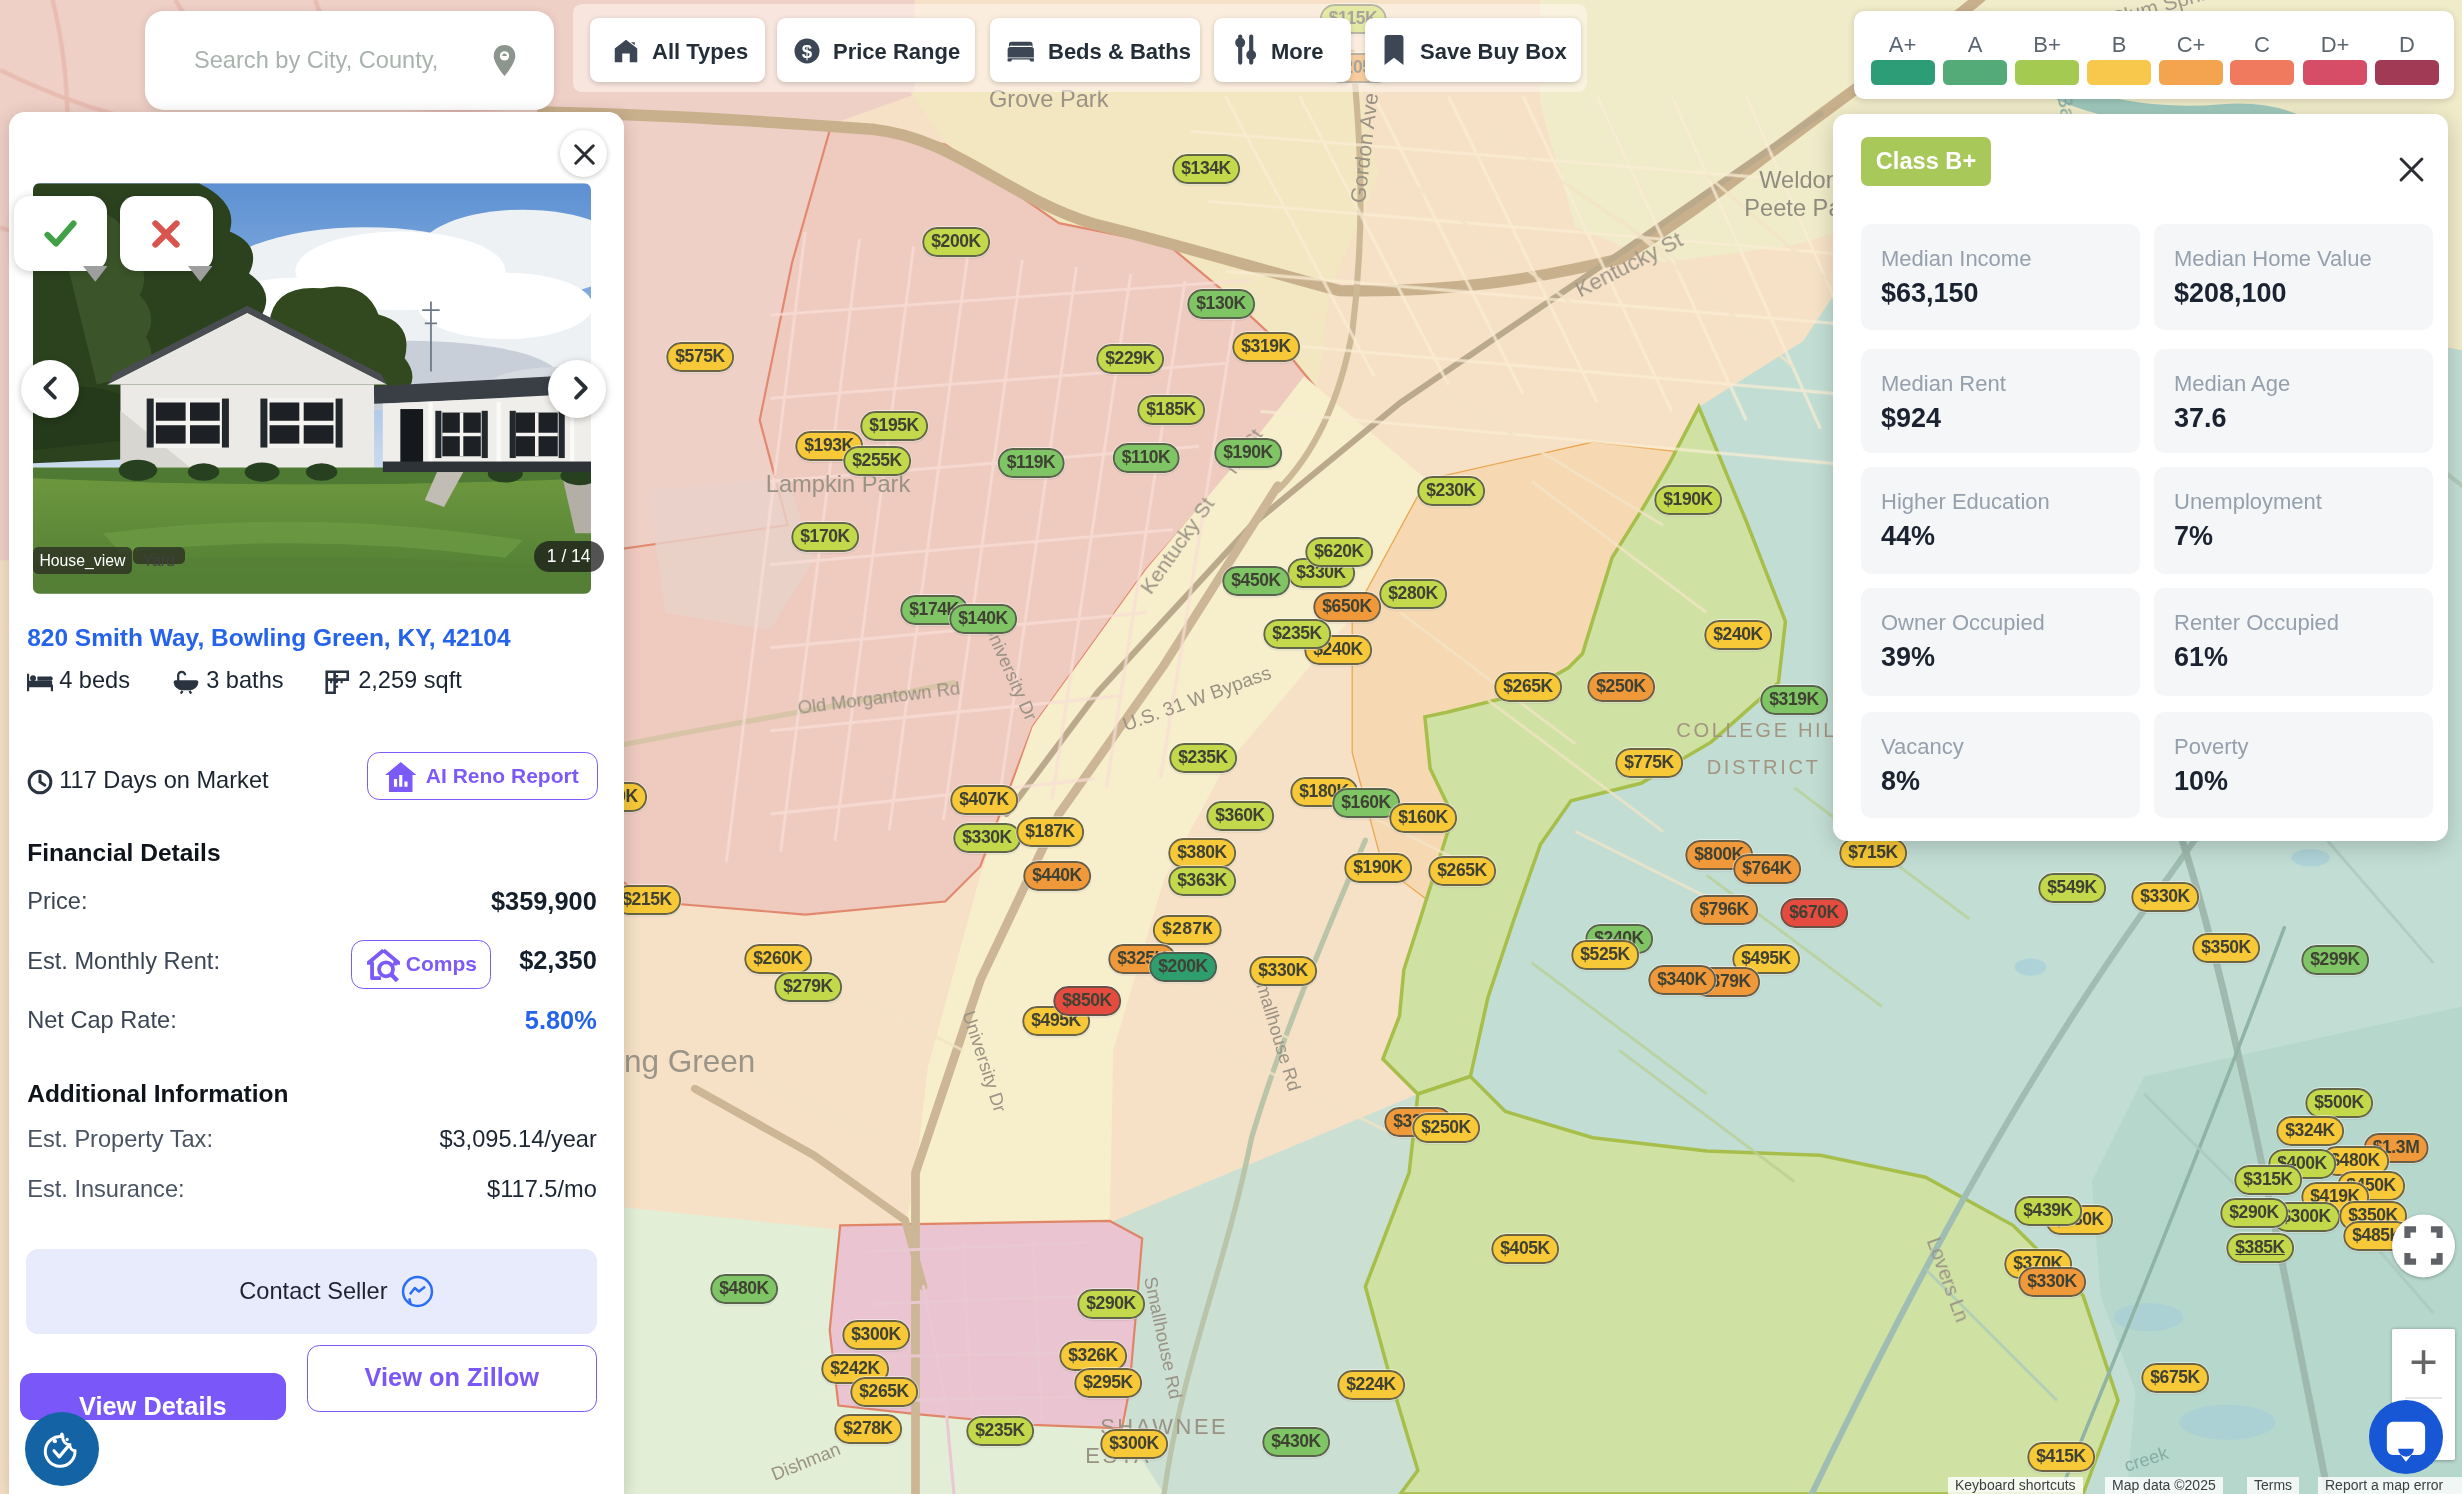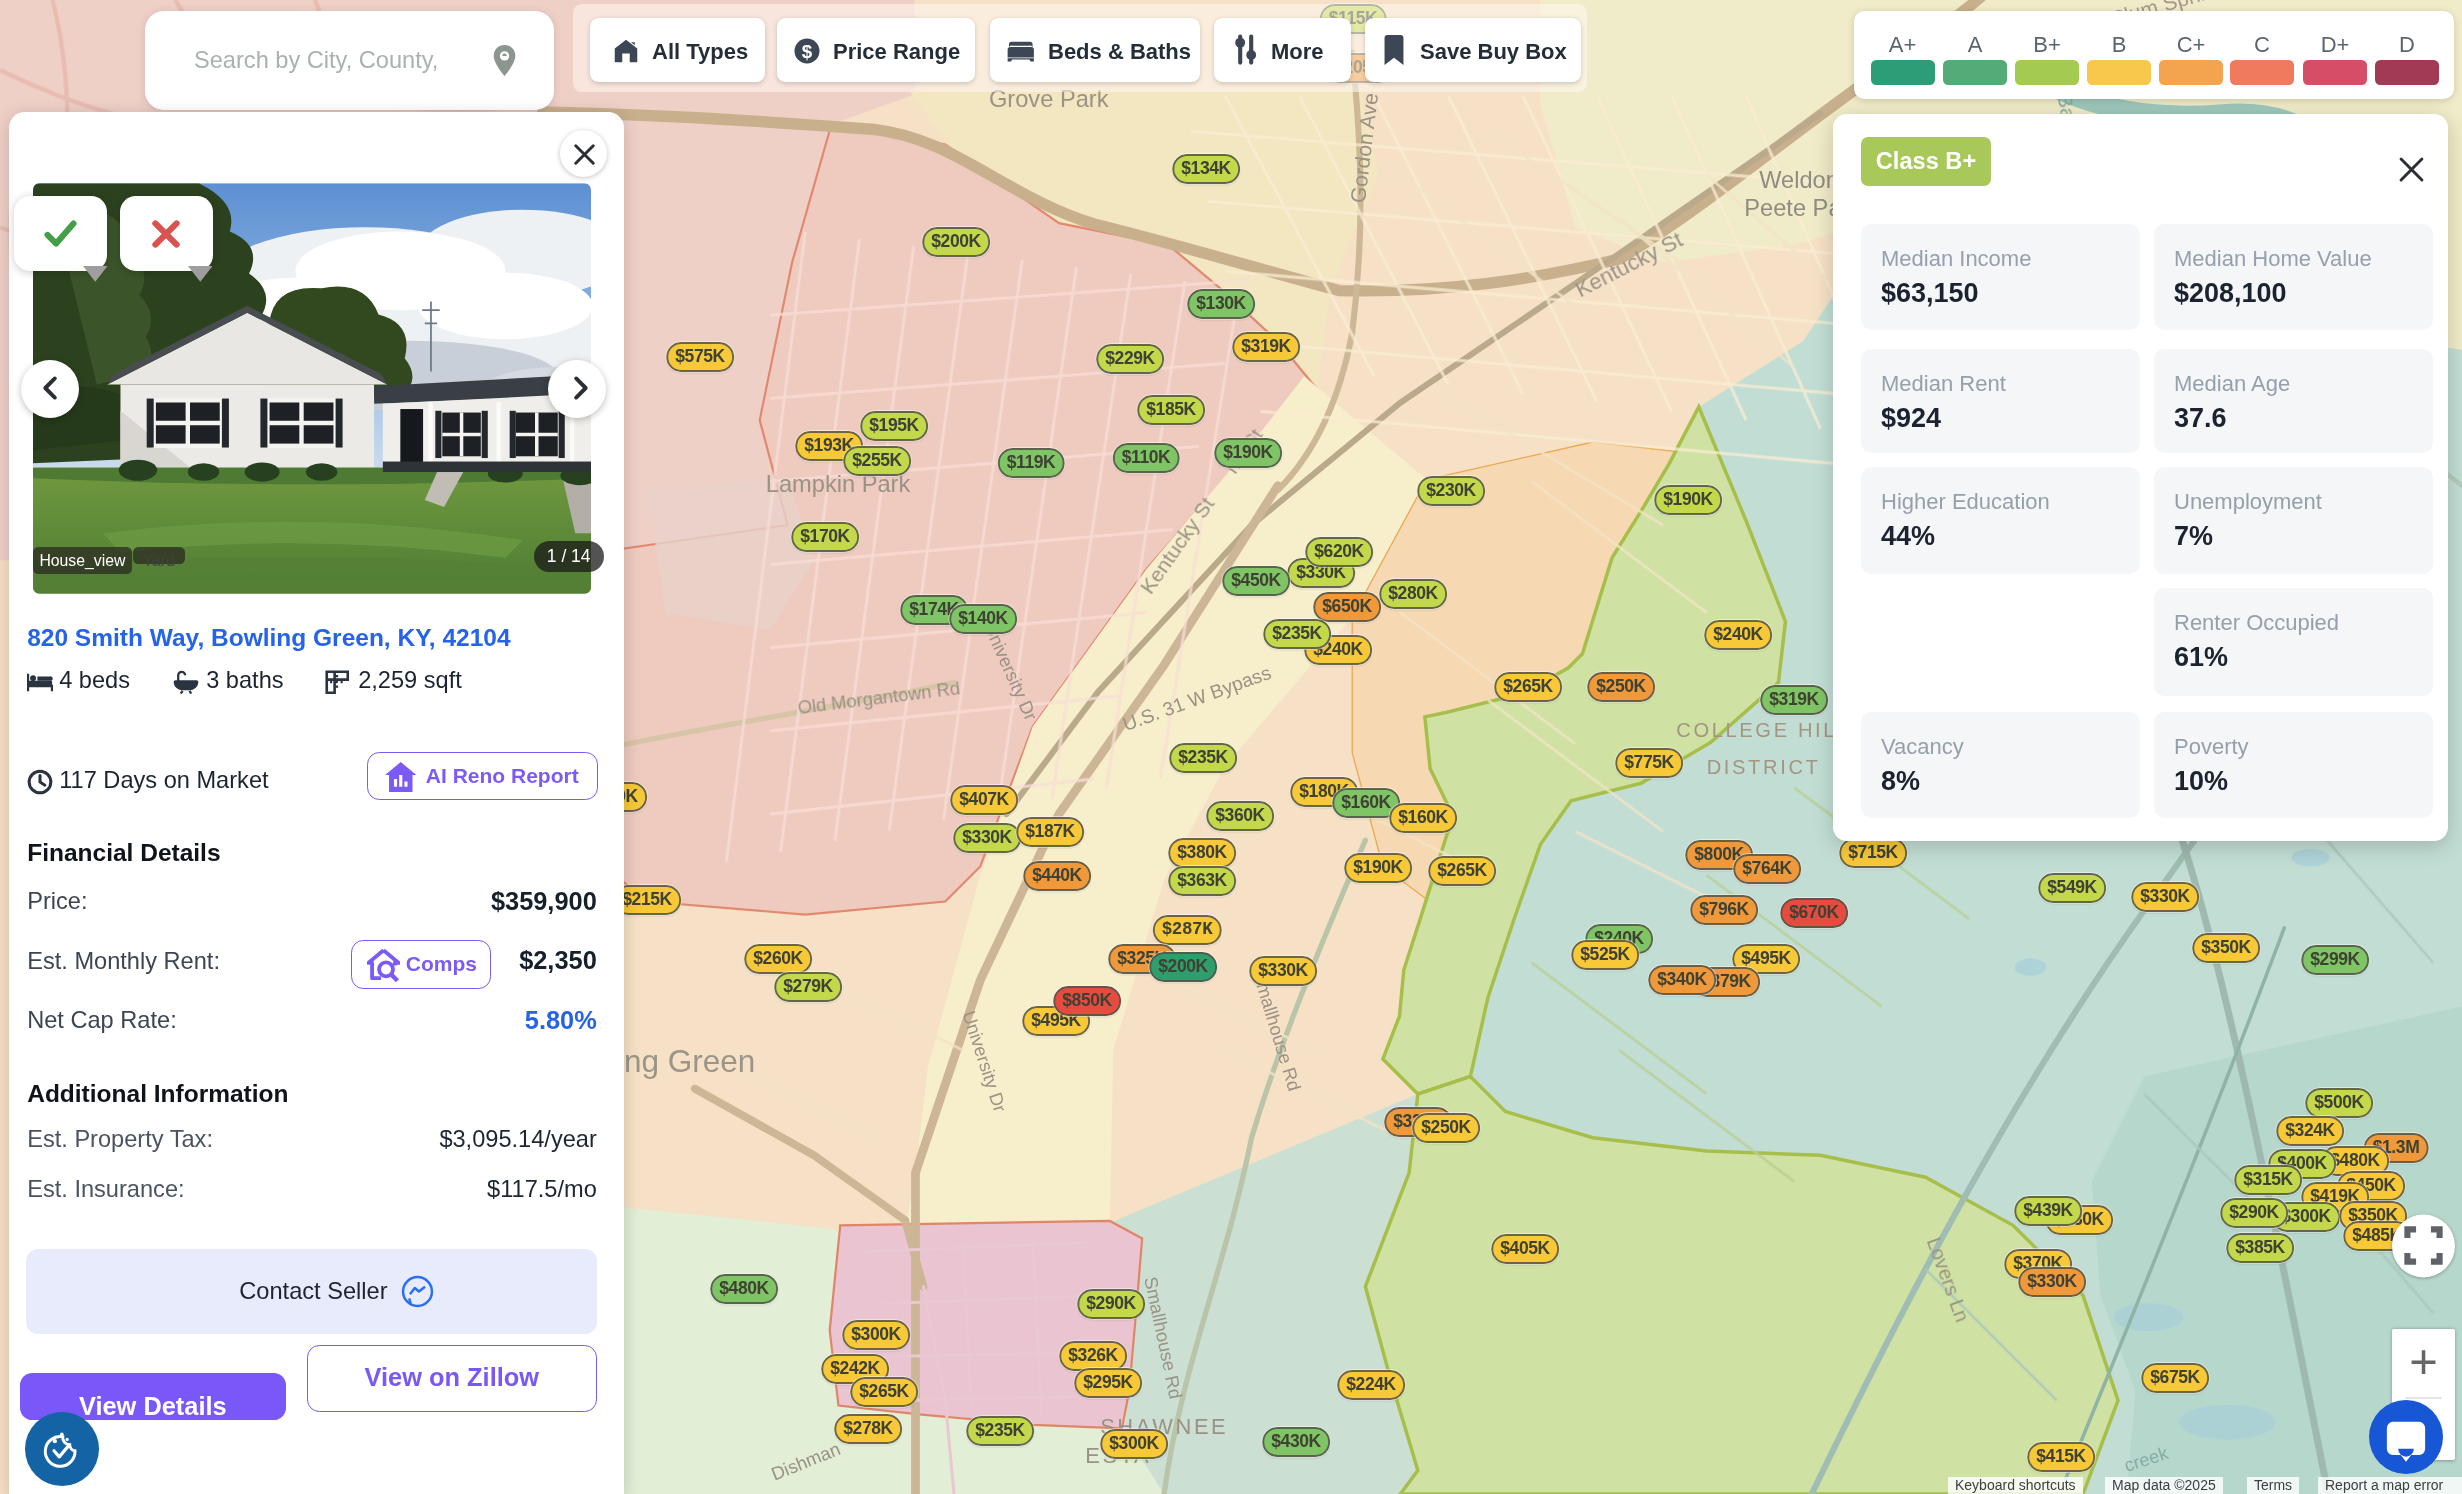--- a/index.html
+++ b/index.html
@@ -210,21 +210,21 @@
 <b class="pill o" style="left:2396px;top:1148px;">$1.3M</b>
 <b class="pill y" style="left:2355px;top:1161px;">$480K</b>
 <b class="pill yg" style="left:2302px;top:1164px;">$400K</b>
 <b class="pill y" style="left:2371px;top:1186px;">$450K</b>
 <b class="pill yg" style="left:2268px;top:1180px;">$315K</b>
 <b class="pill y" style="left:2335px;top:1197px;">$419K</b>
 <b class="pill yg" style="left:2306px;top:1217px;">$300K</b>
 <b class="pill y" style="left:2373px;top:1216px;">$350K</b>
 <b class="pill yg" style="left:2254px;top:1213px;">$290K</b>
 <b class="pill y" style="left:2377px;top:1236px;">$485K</b>
-<b class="pill yg" style="left:2260px;top:1248px;">$385K</b>
+<b class="pill yg" style="left:2260px;top:1248px;text-decoration:underline;">$385K</b>
 <b class="pill y" style="left:2079px;top:1220px;">$330K</b>
 <b class="pill yg" style="left:2048px;top:1211px;">$439K</b>
 <b class="pill y" style="left:2038px;top:1264px;">$370K</b>
 <b class="pill o" style="left:2052px;top:1282px;">$330K</b>
 <b class="pill y" style="left:2175px;top:1378px;">$675K</b>
 <b class="pill y" style="left:2061px;top:1457px;">$415K</b>
 </div>
 
 <div class="attr" style="left:1948px;">Keyboard shortcuts</div>
 <div class="attr" style="left:2105px;">Map data ©2025</div>
@@ -554,20 +554,24 @@
       <div class="cv">37.6</div>
     </div>
   <div class="cell" style="left:28px;top:353px;height:107px;">
       <div class="cl">Higher Education</div>
       <div class="cv">44%</div>
     </div>
   <div class="cell" style="left:321px;top:353px;height:107px;">
       <div class="cl">Unemployment</div>
       <div class="cv">7%</div>
     </div>
+  <div class="cell" style="left:28px;top:474px;height:108px;">
+      <div class="cl">Owner Occupied</div>
+      <div class="cv">39%</div>
+    </div>
   <div class="cell" style="left:321px;top:474px;height:108px;">
       <div class="cl">Renter Occupied</div>
       <div class="cv">61%</div>
     </div>
   <div class="cell" style="left:28px;top:598px;height:106px;">
       <div class="cl">Vacancy</div>
       <div class="cv">8%</div>
     </div>
   <div class="cell" style="left:321px;top:598px;height:106px;">
       <div class="cl">Poverty</div>

